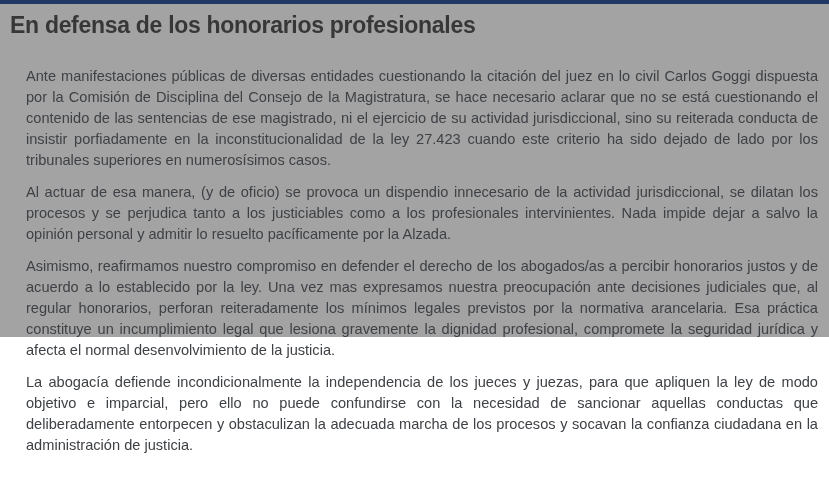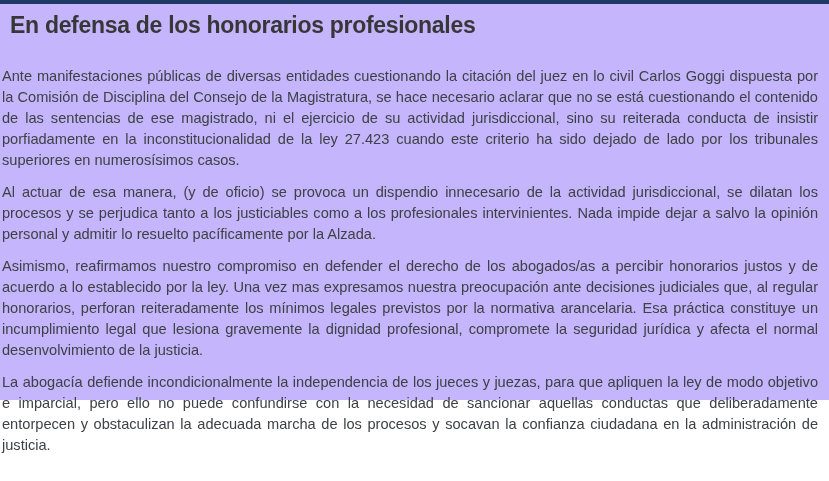--- a/index.html
+++ b/index.html
@@ -7,40 +7,40 @@
   html, body { margin: 0; padding: 0; }
   body {
     width: 829px;
     height: 481px;
     background: #ffffff;
     font-family: "Liberation Sans", "DejaVu Sans", sans-serif;
     overflow: hidden;
   }
   .page {
     width: 829px;
-    height: 400px;
-    background: #c4b5fd;
+    height: 337px;
+    background: #a3a3a3;
     position: relative;
   }
   .top-bar {
     width: 100%;
     height: 4px;
     background: #203864;
   }
   .page-title {
     margin: 7px 10px 0 10px;
     font-size: 23px;
     line-height: 28px;
     font-weight: 700;
     letter-spacing: -0.3px;
     color: #373737;
     font-family: "Liberation Sans", "DejaVu Sans", sans-serif;
   }
   .content {
-    padding: 0 11px 0 2px;
+    padding: 0 11px 0 26px;
   }
   .content p.body-paragraph {
     margin: 0 0 11px 0;
     font-size: 14.6px;
     line-height: 21px;
     color: #3e4145;
     text-align: justify;
   }
   .content p.body-paragraph:first-of-type {
     margin-top: 27px;

